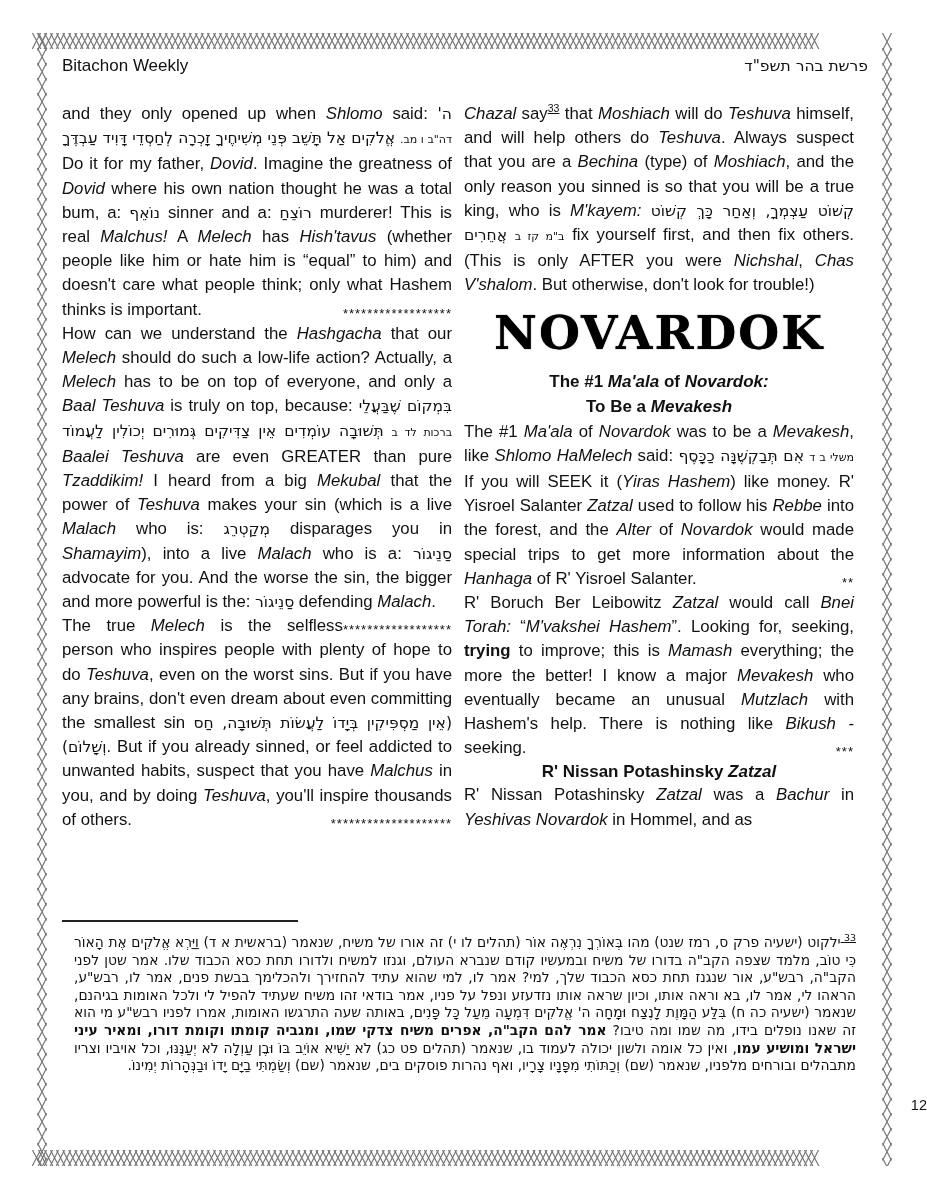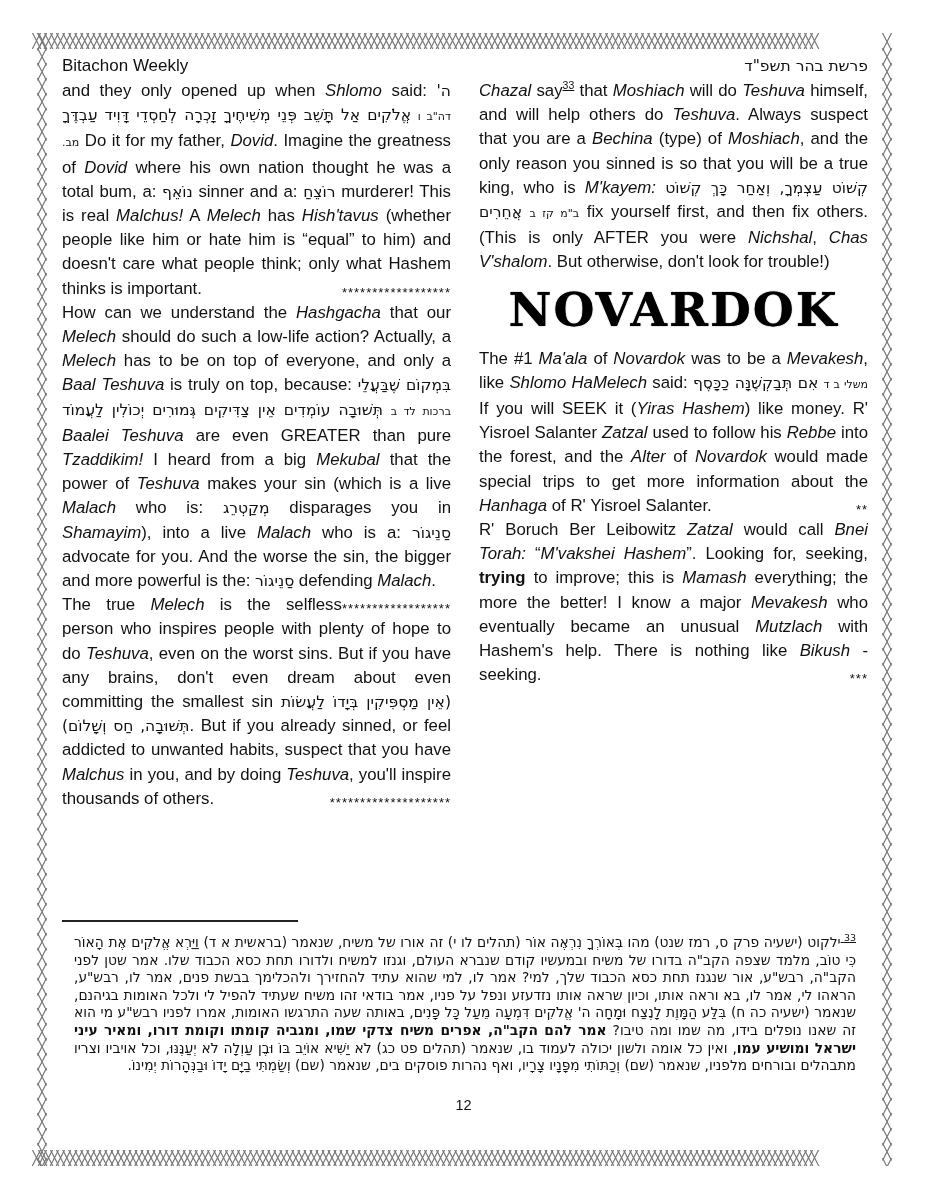--- a/index.html
+++ b/index.html
@@ -31,21 +31,21 @@
   .bf-left  { left: 34px; }
   .bf-right { right: 32px; }
 
   
   .content { position: absolute; left: 62px; top: 56px; width: 806px; }
   .page-header {
     display: flex; justify-content: space-between; align-items: baseline;
     font-size: 17px; margin-bottom: 0;
   }
   .columns {
-    display: flex; gap: 28px; margin-top: 3px;
+    display: flex; gap: 12px; margin-top: 26px;
     height: 838px; overflow: hidden;
   }
   .col { width: 390px; }
   .body-p {
     margin: 0; text-align: justify;
     font-size: 16.8px; line-height: 24.2px;
   }
   .st-n {}
   .st-i  { font-style: italic; }
   .st-b  { font-weight: bold; }
@@ -78,21 +78,21 @@
   .fn-text {
     margin: 12px; direction: rtl; text-align: justify;
     font-family: "DejaVu Sans", sans-serif;
     font-size: 13.8px; line-height: 17.6px;
   }
   .fn-text .st-sup { font-size: 9.5px; }
   .fn-text .st-b { font-weight: bold; }
 
   .page-number {
     position: absolute; top: 1097px; left: 0; width: 927px;
-    text-align: center; font-size: 14.5px;
+    text-align: right; font-size: 14.5px;
   }
 </style>
 </head>
 <body>
 
 <div class="bframe bf-top xfill" style="color: rgb(119, 119, 119);">╳╳╳╳╳╳╳╳╳╳╳╳╳╳╳╳╳╳╳╳╳╳╳╳╳╳╳╳╳╳╳╳╳╳╳╳╳╳╳╳╳╳╳╳╳╳╳╳╳╳╳╳╳╳╳╳╳╳╳╳╳╳╳╳╳╳╳╳╳╳╳╳╳╳╳╳╳╳╳╳╳╳╳╳╳╳╳╳╳╳╳╳╳╳╳╳╳╳╳╳╳╳╳╳╳╳╳╳╳╳╳╳╳╳╳╳╳╳╳╳╳╳╳╳╳╳╳╳╳╳</div>
 <div class="bframe bf-bottom xfill" style="color: rgb(119, 119, 119);">╳╳╳╳╳╳╳╳╳╳╳╳╳╳╳╳╳╳╳╳╳╳╳╳╳╳╳╳╳╳╳╳╳╳╳╳╳╳╳╳╳╳╳╳╳╳╳╳╳╳╳╳╳╳╳╳╳╳╳╳╳╳╳╳╳╳╳╳╳╳╳╳╳╳╳╳╳╳╳╳╳╳╳╳╳╳╳╳╳╳╳╳╳╳╳╳╳╳╳╳╳╳╳╳╳╳╳╳╳╳╳╳╳╳╳╳╳╳╳╳╳╳╳╳╳╳╳╳╳╳</div>
 <div class="bframe bf-left xfill" style="color: rgb(119, 119, 119);">╳╳╳╳╳╳╳╳╳╳╳╳╳╳╳╳╳╳╳╳╳╳╳╳╳╳╳╳╳╳╳╳╳╳╳╳╳╳╳╳╳╳╳╳╳╳╳╳╳╳╳╳╳╳╳╳╳╳╳╳╳╳╳╳╳╳╳╳╳╳╳╳╳╳╳╳╳╳╳╳╳╳╳╳╳╳╳╳╳╳╳╳╳╳╳╳╳╳╳╳╳╳╳╳╳╳╳╳╳╳╳╳╳╳╳╳╳╳╳╳╳╳╳╳╳╳╳╳╳╳</div>
 <div class="bframe bf-right xfill" style="color: rgb(119, 119, 119);">╳╳╳╳╳╳╳╳╳╳╳╳╳╳╳╳╳╳╳╳╳╳╳╳╳╳╳╳╳╳╳╳╳╳╳╳╳╳╳╳╳╳╳╳╳╳╳╳╳╳╳╳╳╳╳╳╳╳╳╳╳╳╳╳╳╳╳╳╳╳╳╳╳╳╳╳╳╳╳╳╳╳╳╳╳╳╳╳╳╳╳╳╳╳╳╳╳╳╳╳╳╳╳╳╳╳╳╳╳╳╳╳╳╳╳╳╳╳╳╳╳╳╳╳╳╳╳╳╳╳</div>
 
@@ -108,25 +108,29 @@
       <p class="body-p"><span class="st-n">and they only opened up when </span><span class="st-i">Shlomo</span><span class="st-n"> said: </span><span class="st-he" dir="rtl">ה' אֱלֹקִים אַל תָּשֵׁב פְּנֵי מְשִׁיחֶיךָ זָכְרָה לְחַסְדֵי דָּוִיד עַבְדֶּךָ</span><span class="st-n"> </span><span class="st-hes" dir="rtl">דה"ב ו מב.</span><span class="st-n"> Do it for my father, </span><span class="st-i">Dovid</span><span class="st-n">. Imagine the greatness of </span><span class="st-i">Dovid</span><span class="st-n"> where his own nation thought he was a total bum, a: </span><span class="st-he" dir="rtl">נוֹאֵף</span><span class="st-n"> sinner and a: </span><span class="st-he" dir="rtl">רוֹצֵחַ</span><span class="st-n"> murderer! This is real </span><span class="st-i">Malchus!</span><span class="st-n"> A </span><span class="st-i">Melech</span><span class="st-n"> has </span><span class="st-i">Hish'tavus</span><span class="st-n"> (whether people like him or hate him is “equal” to him) and doesn't care what people think; only what Hashem thinks is important.</span><span class="st-sep">******************</span></p>
       <p class="body-p"><span class="st-n">How can we understand the </span><span class="st-i">Hashgacha</span><span class="st-n"> that our </span><span class="st-i">Melech</span><span class="st-n"> should do such a low-life action? Actually, a </span><span class="st-i">Melech</span><span class="st-n"> has to be on top of everyone, and only a </span><span class="st-i">Baal Teshuva</span><span class="st-n"> is truly on top, because: </span><span class="st-he" dir="rtl">בִּמְקוֹם שֶׁבַּעֲלֵי תְּשׁוּבָה עוֹמְדִים אֵין צַדִּיקִים גְּמוּרִים יְכוֹלִין לַעֲמוֹד</span><span class="st-n"> </span><span class="st-hes" dir="rtl">ברכות לד ב</span><span class="st-n"> </span><span class="st-i">Baalei Teshuva</span><span class="st-n"> are even GREATER than pure </span><span class="st-i">Tzaddikim!</span><span class="st-n"> I heard from a big </span><span class="st-i">Mekubal</span><span class="st-n"> that the power of </span><span class="st-i">Teshuva</span><span class="st-n"> makes your sin (which is a live </span><span class="st-i">Malach</span><span class="st-n"> who is: </span><span class="st-he" dir="rtl">מְקַטְרֵג</span><span class="st-n"> disparages you in </span><span class="st-i">Shamayim</span><span class="st-n">), into a live </span><span class="st-i">Malach</span><span class="st-n"> who is a: </span><span class="st-he" dir="rtl">סַנֵיגוֹר</span><span class="st-n"> advocate for you. And the worse the sin, the bigger and more powerful is the: </span><span class="st-he" dir="rtl">סַנֵיגוֹר</span><span class="st-n"> defending </span><span class="st-i">Malach</span><span class="st-n">.</span><span class="st-sep">******************</span></p>
       <p class="body-p"><span class="st-n">The true </span><span class="st-i">Melech</span><span class="st-n"> is the selfless person who inspires people with plenty of hope to do </span><span class="st-i">Teshuva</span><span class="st-n">, even on the worst sins. But if you have any brains, don't even dream about even committing the smallest sin </span><span class="st-he" dir="rtl">(אֵין מַסְפִּיקִין בְּיָדוֹ לַעֲשׂוֹת תְּשׁוּבָה, חַס וְשָׁלוֹם)</span><span class="st-n">. But if you already sinned, or feel addicted to unwanted habits, suspect that you have </span><span class="st-i">Malchus</span><span class="st-n"> in you, and by doing </span><span class="st-i">Teshuva</span><span class="st-n">, you'll inspire thousands of others.</span><span class="st-sep">********************</span></p>
     </div>
 
     <div class="col">
       <p class="body-p"><span class="st-i">Chazal</span><span class="st-n"> say</span><span class="st-sup">33</span><span class="st-n"> that </span><span class="st-i">Moshiach</span><span class="st-n"> will do </span><span class="st-i">Teshuva</span><span class="st-n"> himself, and will help others do </span><span class="st-i">Teshuva</span><span class="st-n">. Always suspect that you are a </span><span class="st-i">Bechina</span><span class="st-n"> (type) of </span><span class="st-i">Moshiach</span><span class="st-n">, and the only reason you sinned is so that you will be a true king, who is </span><span class="st-i">M'kayem:</span><span class="st-n"> </span><span class="st-he" dir="rtl">קְשׁוֹט עַצְמְךָ, וְאַחַר כָּךְ קְשׁוֹט אֲחֵרִים</span><span class="st-n"> </span><span class="st-hes" dir="rtl">ב"מ קז ב</span><span class="st-n"> fix yourself first, and then fix others. (This is only AFTER you were </span><span class="st-i">Nichshal</span><span class="st-n">, </span><span class="st-i">Chas V'shalom</span><span class="st-n">. But otherwise, don't look for trouble!)</span></p>
 
       <div class="novardok">NOVARDOK</div>
 
+      <div class="subhead"><span class="st-b">The #1 </span><span class="st-bi">Ma'ala</span><span class="st-b"> of </span><span class="st-bi">Novardok:</span></div>
+      <div class="subhead subhead-gap"><span class="st-b">To Be a </span><span class="st-bi">Mevakesh</span></div>
 
       <p class="body-p"><span class="st-n">The #1 </span><span class="st-i">Ma'ala</span><span class="st-n"> of </span><span class="st-i">Novardok</span><span class="st-n"> was to be a </span><span class="st-i">Mevakesh</span><span class="st-n">, like </span><span class="st-i">Shlomo HaMelech</span><span class="st-n"> said: </span><span class="st-he" dir="rtl">אִם תְּבַקְשֶׁנָּה כַכָּסֶף</span><span class="st-n"> </span><span class="st-hes" dir="rtl">משלי ב ד</span><span class="st-n"> If you will SEEK it (</span><span class="st-i">Yiras Hashem</span><span class="st-n">) like money. R' Yisroel Salanter </span><span class="st-i">Zatzal</span><span class="st-n"> used to follow his </span><span class="st-i">Rebbe</span><span class="st-n"> into the forest, and the </span><span class="st-i">Alter</span><span class="st-n"> of </span><span class="st-i">Novardok</span><span class="st-n"> would made special trips to get more information about the </span><span class="st-i">Hanhaga</span><span class="st-n"> of R' Yisroel Salanter.</span><span class="st-sep">**</span></p>
       <p class="body-p"><span class="st-n">R' Boruch Ber Leibowitz </span><span class="st-i">Zatzal</span><span class="st-n"> would call </span><span class="st-i">Bnei Torah:</span><span class="st-n"> “</span><span class="st-i">M'vakshei Hashem</span><span class="st-n">”. Looking for, seeking, </span><span class="st-b">trying</span><span class="st-n"> to improve; this is </span><span class="st-i">Mamash</span><span class="st-n"> everything; the more the better! I know a major </span><span class="st-i">Mevakesh</span><span class="st-n"> who eventually became an unusual </span><span class="st-i">Mutzlach</span><span class="st-n"> with Hashem's help. There is nothing like </span><span class="st-i">Bikush</span><span class="st-n"> - seeking.</span><span class="st-sep">***</span></p>
 
+      <div class="subhead"><span class="st-b">R' Nissan Potashinsky </span><span class="st-bi">Zatzal</span></div>
 
+      <p class="body-p"><span class="st-n">R' Nissan Potashinsky </span><span class="st-i">Zatzal</span><span class="st-n"> was a </span><span class="st-i">Bachur</span><span class="st-n"> in </span><span class="st-i">Yeshivas Novardok</span><span class="st-n"> in Hommel, and as</span></p>
     </div>
   </div>
 
 </div>
 
 <div class="footnote">
   <div class="fn-divider"></div>
   <p class="fn-text"><span class="st-sup">33 </span><span class="st-n">ילקוט (ישעיה פרק ס, רמז שנט) מהו בְּאוֹרְךָ נִרְאֶה אוֹר (תהלים לו י) זה אורו של משיח, שנאמר (בראשית א ד) וַיַּרְא אֱלֹקִים אֶת הָאוֹר כִּי טוֹב, מלמד שצפה הקב"ה בדורו של משיח ובמעשיו קודם שנברא העולם, וגנזו למשיח ולדורו תחת כסא הכבוד שלו. אמר שטן לפני הקב"ה, רבש"ע, אור שנגנז תחת כסא הכבוד שלך, למי? אמר לו, למי שהוא עתיד להחזירך ולהכלימך בבשת פנים, אמר לו, רבש"ע, הראהו לי, אמר לו, בא וראה אותו, וכיון שראה אותו נזדעזע ונפל על פניו, אמר בודאי זהו משיח שעתיד להפיל לי ולכל האומות בגיהנם, שנאמר (ישעיה כה ח) בִּלַּע הַמָּוֶת לָנֶצַח וּמָחָה ה' אֱלֹקִים דִּמְעָה מֵעַל כָּל פָּנִים, באותה שעה התרגשו האומות, אמרו לפניו רבש"ע מי הוא זה שאנו נופלים בידו, מה שמו ומה טיבו? </span><span class="st-b">אמר להם הקב"ה, אפרים משיח צדקי שמו, ומגביה קומתו וקומת דורו, ומאיר עיני ישראל ומושיע עמו</span><span class="st-n">, ואין כל אומה ולשון יכולה לעמוד בו, שנאמר (תהלים פט כג) לֹא יַשִּׁיא אוֹיֵב בּוֹ וּבֶן עַוְלָה לֹא יְעַנֶּנּוּ, וכל אויביו וצריו מתבהלים ובורחים מלפניו, שנאמר (שם) וְכַתּוֹתִי מִפָּנָיו צָרָיו, ואף נהרות פוסקים בים, שנאמר (שם) וְשַׂמְתִּי בַיָּם יָדוֹ וּבַנְּהָרוֹת יְמִינוֹ.</span></p>
 </div>
 

